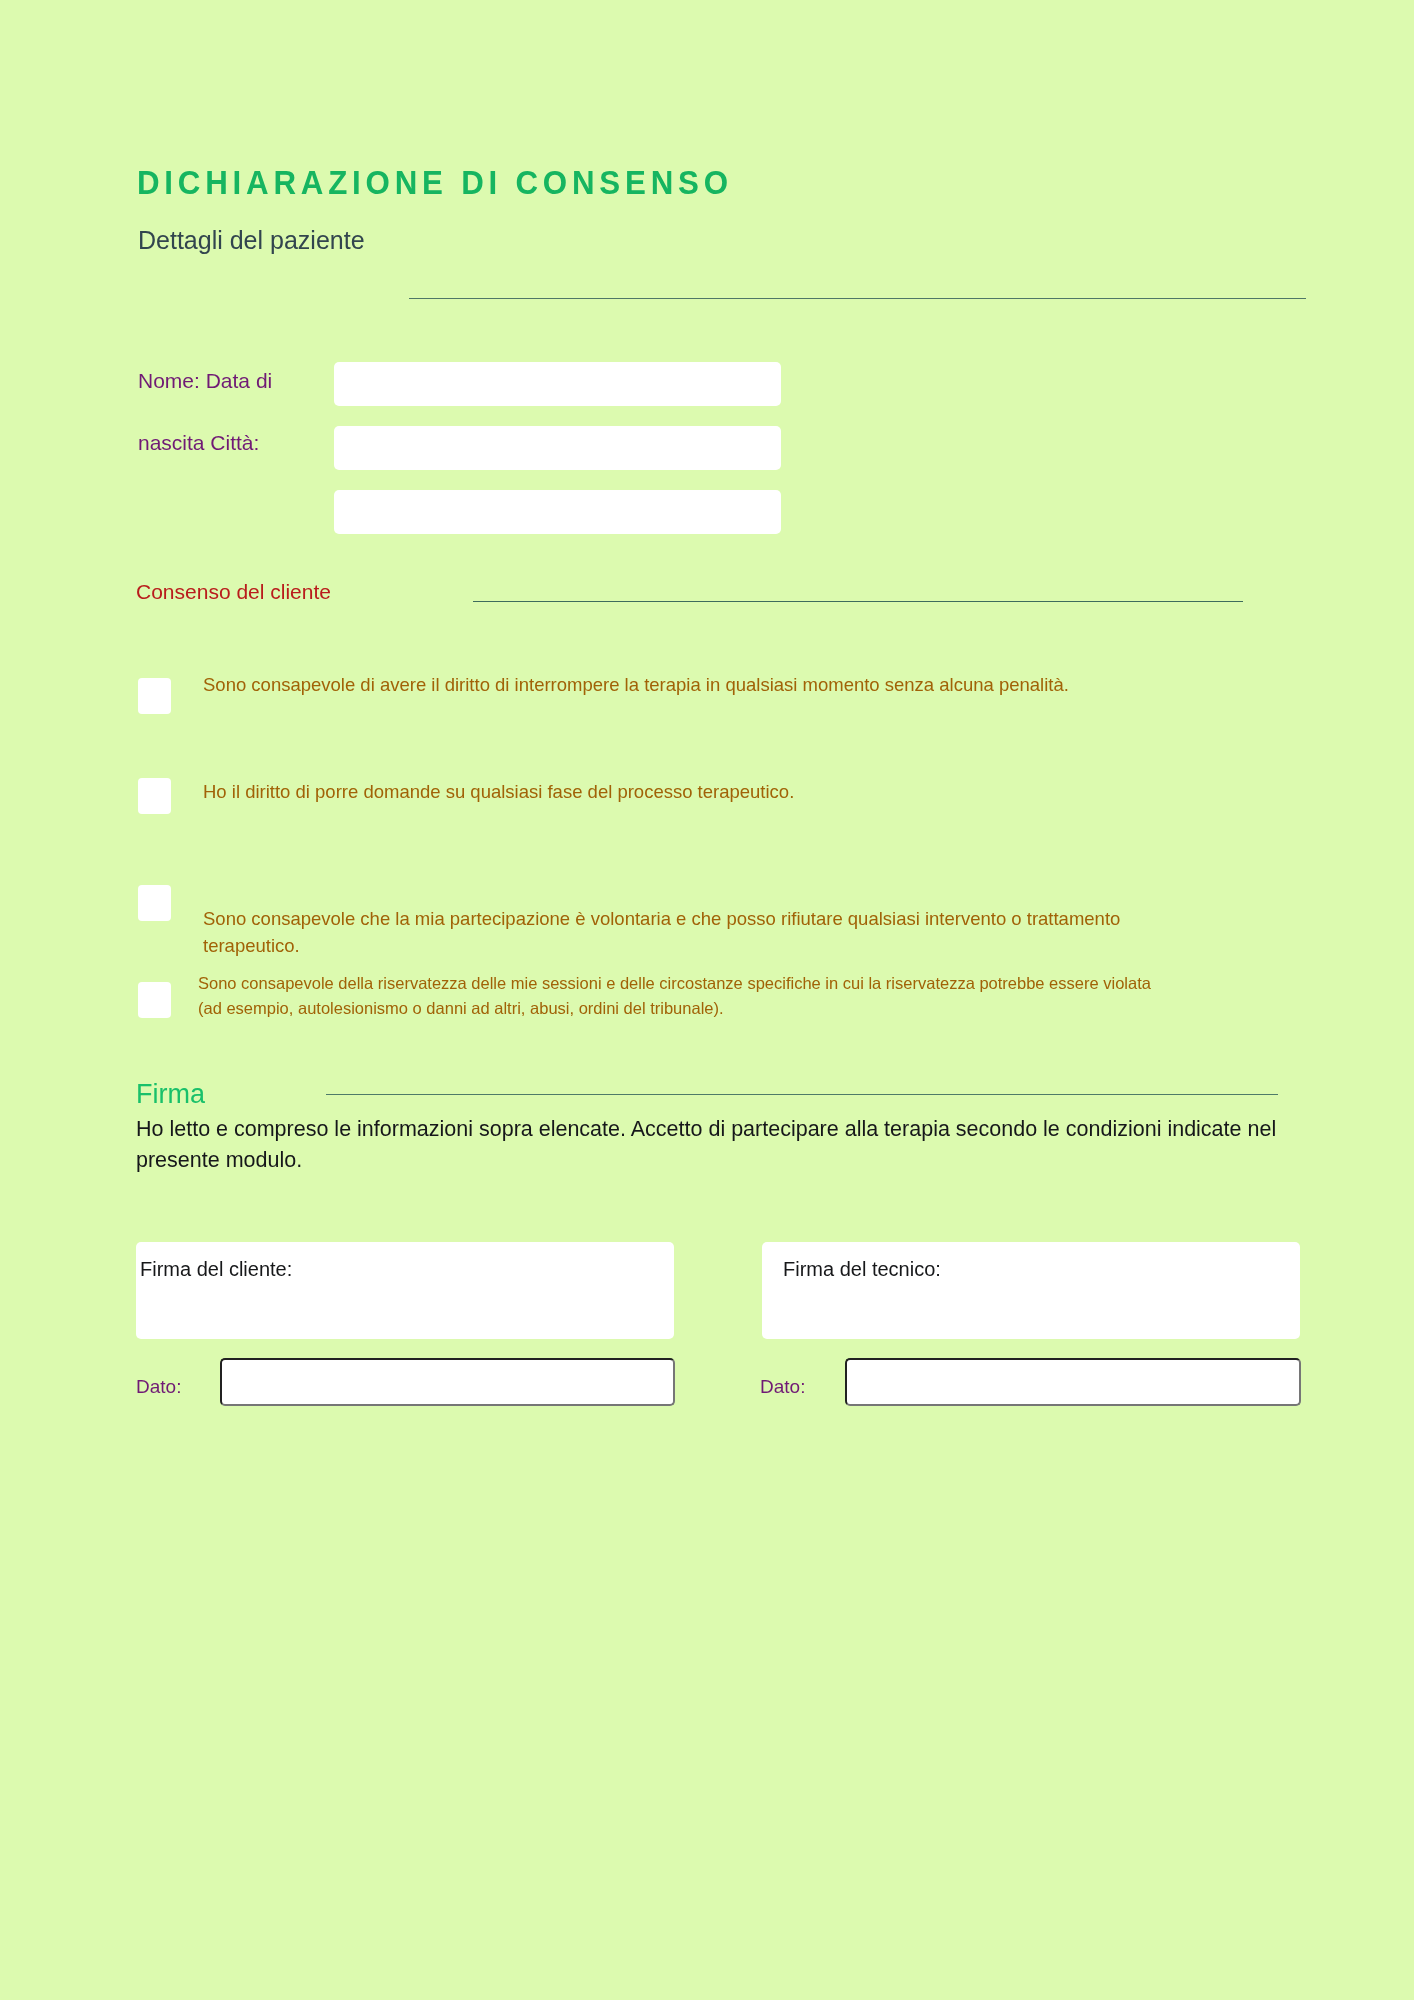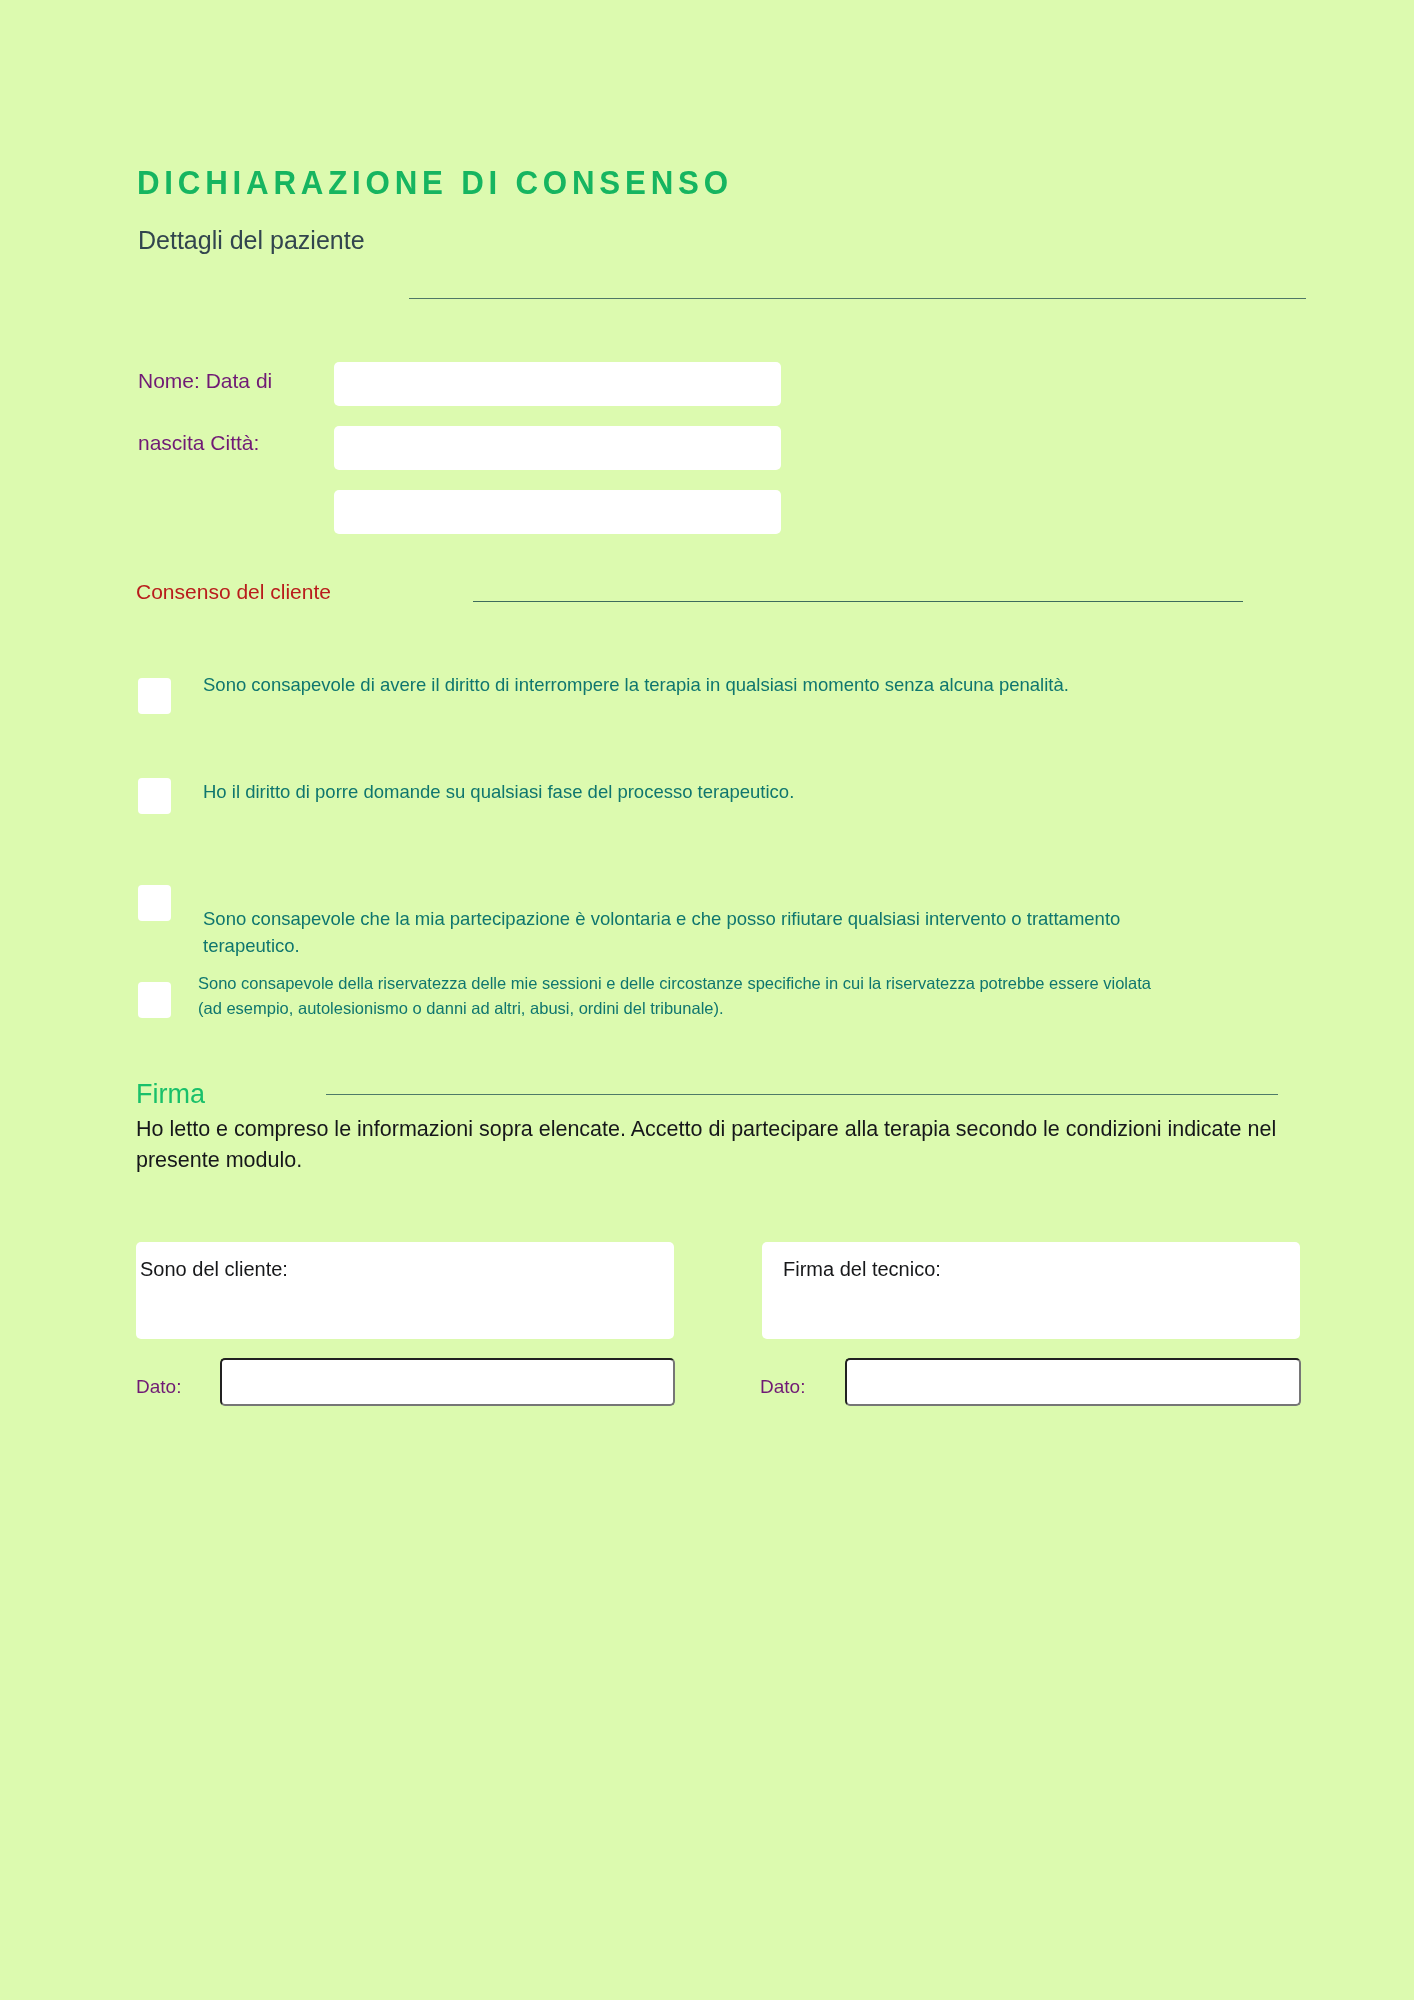--- a/index.html
+++ b/index.html
@@ -99,21 +99,21 @@
     position: absolute;
     width: 33px;
     height: 36px;
     background: #FFFFFF;
     border-radius: 4px;
   }
   .check-text {
     position: absolute;
     font-size: 18.5px;
     line-height: 1.45;
-    color: #0f766e;
+    color: #a16207;
   }
 
   .cb-1 { left: 138px; top: 678px; }
   .tx-1 { left: 203px; top: 672px; width: 930px; }
 
   .cb-2 { left: 138px; top: 778px; }
   .tx-2 { left: 203px; top: 779px; width: 930px; }
 
   .cb-3 { left: 138px; top: 885px; }
   .tx-3 { left: 203px; top: 906px; width: 940px; }
@@ -223,21 +223,21 @@
   <div class="checkbox cb-4"></div>
   <div class="check-text tx-4">Sono consapevole della riservatezza delle mie sessioni e delle circostanze specifiche in cui la riservatezza potrebbe essere violata (ad esempio, autolesionismo o danni ad altri, abusi, ordini del tribunale).</div>
 
   <div class="firma-title">Firma</div>
 
   <div class="rule-firma"></div>
 
   <div class="firma-body">Ho letto e compreso le informazioni sopra elencate. Accetto di partecipare alla terapia secondo le condizioni indicate nel presente modulo.</div>
 
   <div class="sig-box sig-box-left"></div>
-  <div class="sig-label sig-label-left">Sono del cliente:</div>
+  <div class="sig-label sig-label-left">Firma del cliente:</div>
 
   <div class="sig-box sig-box-right"></div>
   <div class="sig-label sig-label-right">Firma del tecnico:</div>
 
   <div class="date-label date-label-left">Dato:</div>
   <input class="date-box date-box-left" type="text" value="" style="">
 
   <div class="date-label date-label-right">Dato:</div>
   <input class="date-box date-box-right" type="text" value="" style="">
 

